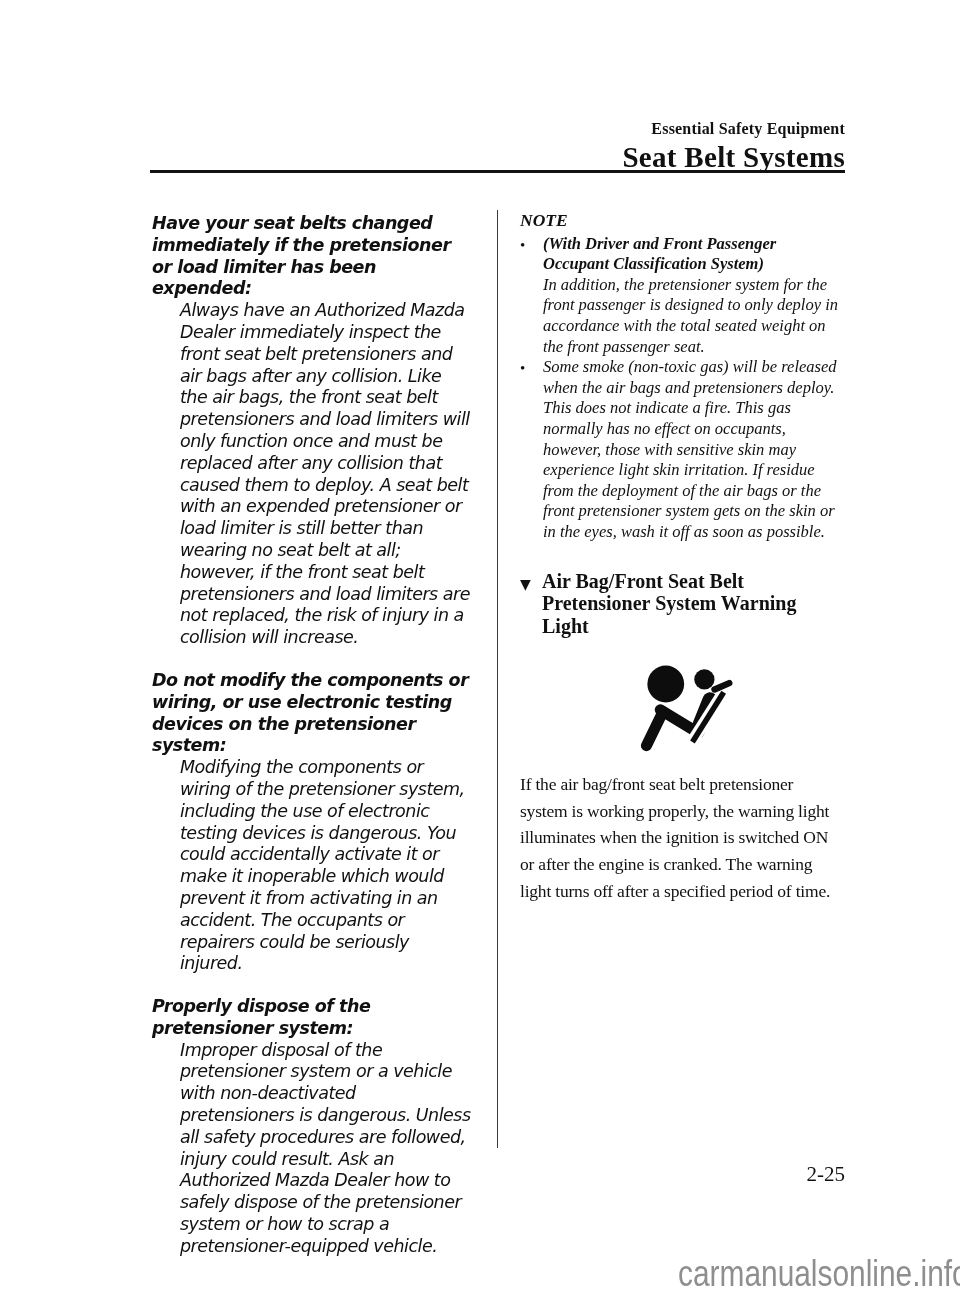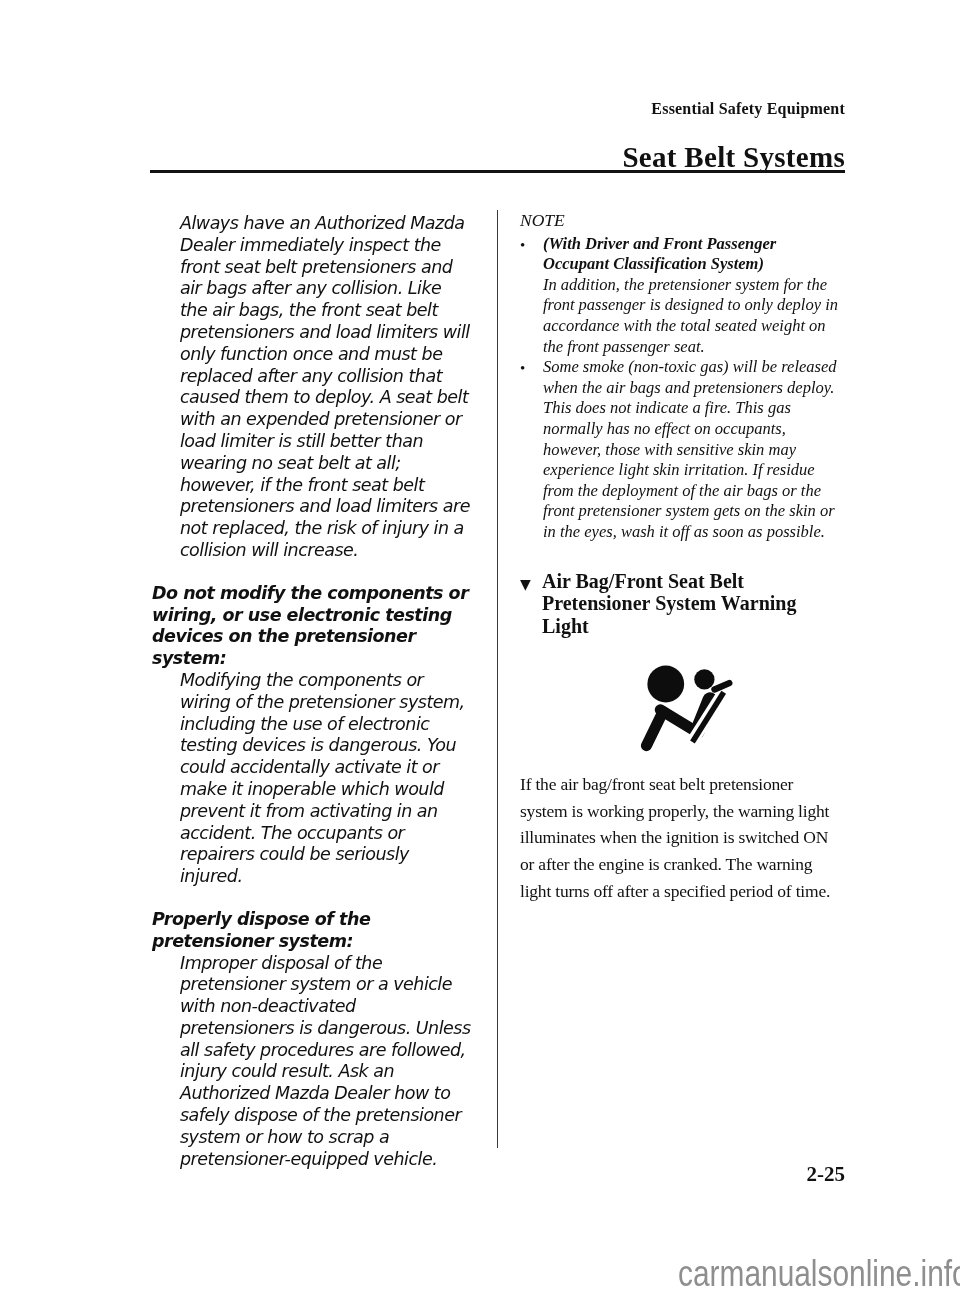--- a/index.html
+++ b/index.html
@@ -6,21 +6,21 @@
   html, body { background:#ffffff; }
   body {
     width:960px; height:1295px;
     position:relative; overflow:hidden;
     font-family:"Liberation Serif", serif;
     color:#111111;
   }
 
   
   .kicker {
-    position:absolute; top:100px; right:115px;
+    position:absolute; top:120px; right:115px;
     font-weight:bold; font-size:16px; letter-spacing:0.2px;
   }
   .page-title {
     position:absolute; top:141px; right:115px;
     font-weight:bold; font-size:29px; letter-spacing:0.3px;
   }
   .head-rule {
     position:absolute; top:170px; left:150px;
     width:695px; height:3px; background:#121212;
   }
@@ -38,21 +38,21 @@
 
   
   .col-divider {
     position:absolute; top:210px; left:497px;
     width:1px; height:938px; background:#3a3a3a;
   }
 
   
   .col-right { position:absolute; top:210px; left:520px; width:326px; }
   .note { font-style:italic; font-size:16.5px; line-height:20.6px; }
-  .note-label { font-weight:normal; font-size:17.5px; margin-bottom:3px; }
+  .note-label { font-weight:bold; font-size:17.5px; margin-bottom:3px; }
   .note-item { display:flex; }
   .note-bullet { width:23px; flex:none; font-style:normal; font-size:15px; padding-top:1px; }
   .note-item-content { flex:1; }
   .note-strong { font-weight:bold; }
 
   .wl-heading {
     margin-top:27px; display:flex;
     font-weight:bold; font-size:20px; line-height:22.5px;
     font-style:normal;
   }
@@ -64,38 +64,39 @@
   .airbag-icon svg { display:block; width:100%; height:100%; }
 
   .wl-body {
     margin-top:18px; width:316px;
     font-size:17.5px; line-height:26.7px; letter-spacing:-0.2px;
   }
 
   
   .page-number {
     position:absolute; top:1162px; right:115px;
-    font-weight:bold; font-size:21px;
+    font-weight:normal; font-size:21px;
   }
   .watermark {
     position:absolute; top:1253px; left:678px;
     font-family:"Liberation Sans", sans-serif;
     font-size:36px; color:#8e8e8e; white-space:nowrap;
     transform:scaleX(0.83); transform-origin:left top;
   }
 </style>
 </head>
 <body>
 
 <div class="kicker">Essential Safety Equipment</div>
 <div class="page-title">Seat Belt Systems</div>
 <div class="head-rule"></div>
 
 <div class="col-left">
   <div class="section">
+    <div class="section-heading">Have your seat belts changed immediately if the pretensioner or load limiter has been expended:</div>
     <div class="section-body">Always have an Authorized Mazda Dealer immediately inspect the front seat belt pretensioners and air bags after any collision. Like the air bags, the front seat belt pretensioners and load limiters will only function once and must be replaced after any collision that caused them to deploy. A seat belt with an expended pretensioner or load limiter is still better than wearing no seat belt at all; however, if the front seat belt pretensioners and load limiters are not replaced, the risk of injury in a collision will increase.</div>
   </div>
   <div class="section">
     <div class="section-heading">Do not modify the components or wiring, or use electronic testing devices on the pretensioner system:</div>
     <div class="section-body">Modifying the components or wiring of the pretensioner system, including the use of electronic testing devices is dangerous. You could accidentally activate it or make it inoperable which would prevent it from activating in an accident. The occupants or repairers could be seriously injured.</div>
   </div>
   <div class="section">
     <div class="section-heading">Properly dispose of the pretensioner system:</div>
     <div class="section-body">Improper disposal of the pretensioner system or a vehicle with non-deactivated pretensioners is dangerous. Unless all safety procedures are followed, injury could result. Ask an Authorized Mazda Dealer how to safely dispose of the pretensioner system or how to scrap a pretensioner-equipped vehicle.</div>
   </div>

